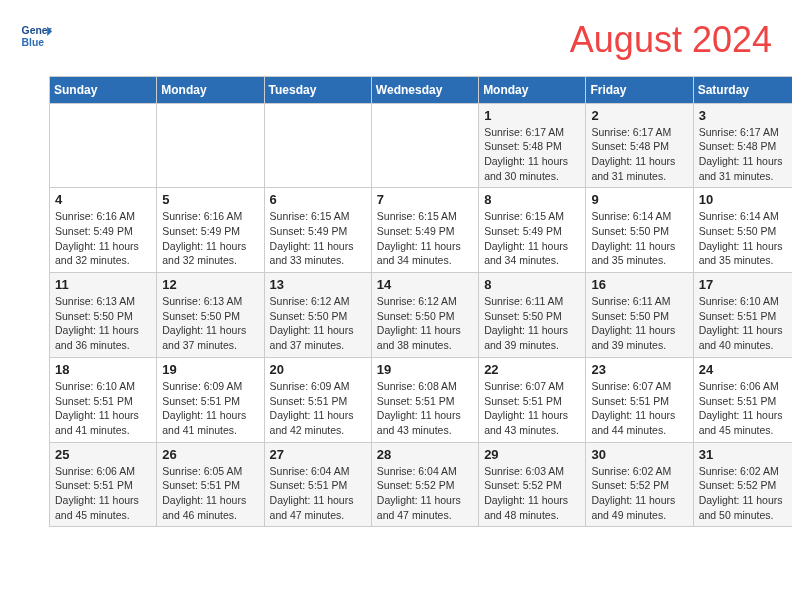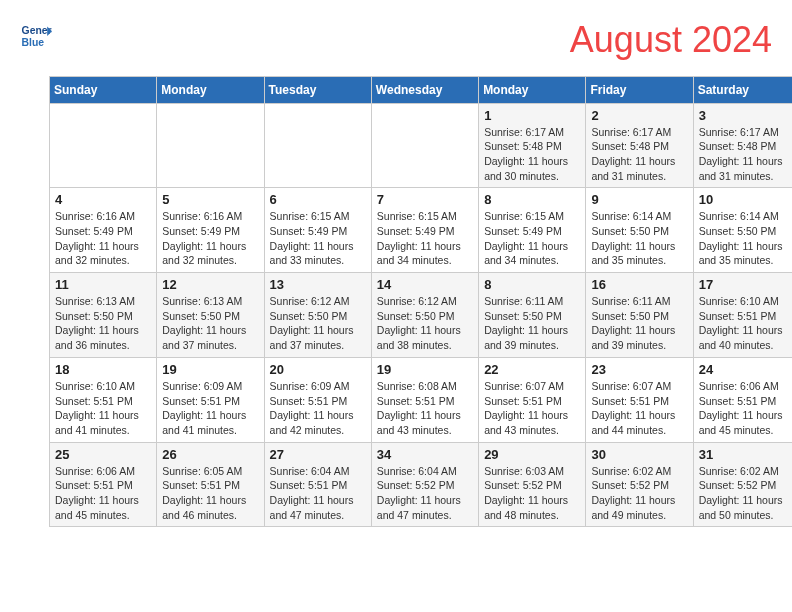--- a/index.html
+++ b/index.html
@@ -225,21 +225,21 @@
         </td>
         <td>
           <div class="day-number">26</div>
           <div class="day-info">Sunrise: 6:05 AM<br>Sunset: 5:51 PM<br>Daylight: 11 hours and 46 minutes.</div>
         </td>
         <td>
           <div class="day-number">27</div>
           <div class="day-info">Sunrise: 6:04 AM<br>Sunset: 5:51 PM<br>Daylight: 11 hours and 47 minutes.</div>
         </td>
         <td>
-          <div class="day-number">34</div>
+          <div class="day-number">28</div>
           <div class="day-info">Sunrise: 6:04 AM<br>Sunset: 5:52 PM<br>Daylight: 11 hours and 47 minutes.</div>
         </td>
         <td>
           <div class="day-number">29</div>
           <div class="day-info">Sunrise: 6:03 AM<br>Sunset: 5:52 PM<br>Daylight: 11 hours and 48 minutes.</div>
         </td>
         <td>
           <div class="day-number">30</div>
           <div class="day-info">Sunrise: 6:02 AM<br>Sunset: 5:52 PM<br>Daylight: 11 hours and 49 minutes.</div>
         </td>

